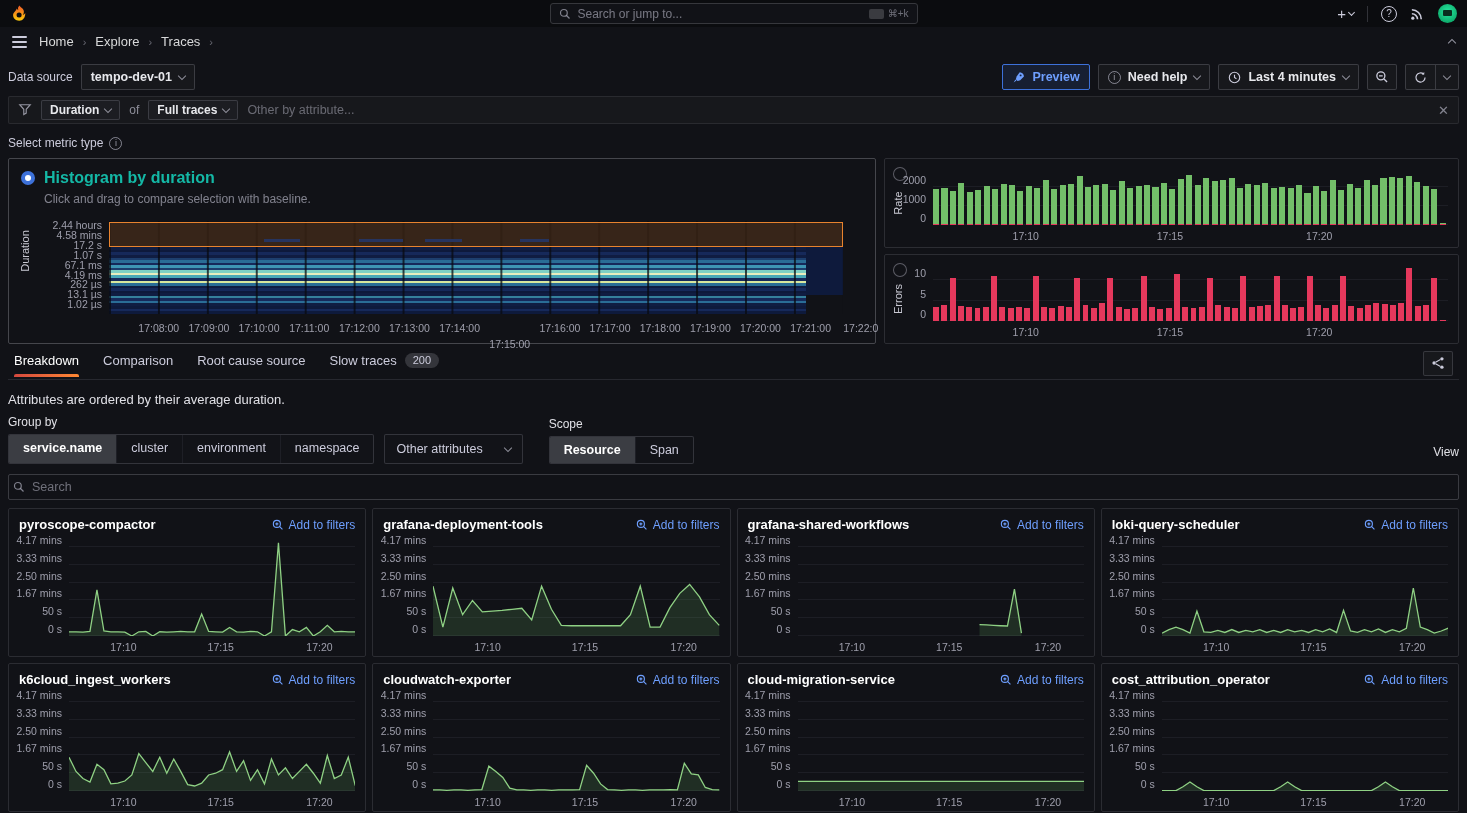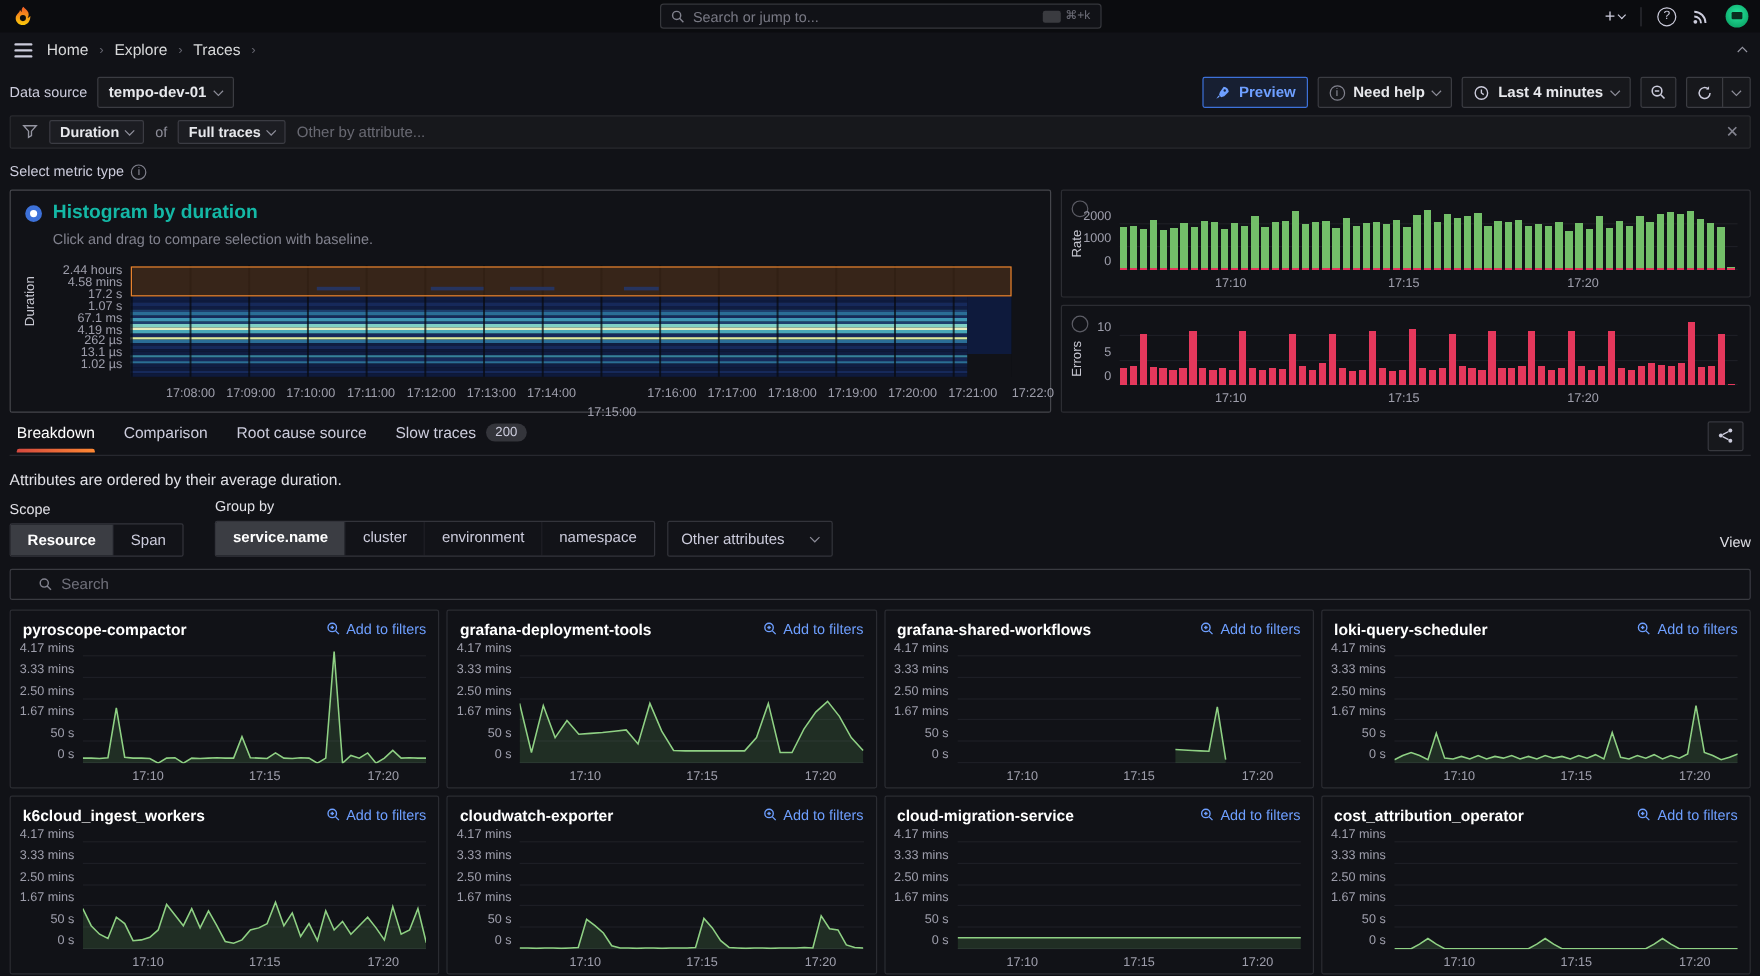--- a/index.html
+++ b/index.html
@@ -105,27 +105,27 @@
   .btngroup { display:inline-flex; border:1px solid rgba(204,204,220,.18); border-radius:2px; overflow:hidden; background:#121318; }
   .btngroup .opt { padding:6px 14px; font-size:12.5px; color:#ccccdc; cursor:pointer; }
   .btngroup .opt + .opt { border-left:1px solid rgba(204,204,220,.07); }
   .btngroup .opt.sel { background:#3b3d43; color:#fff; font-weight:600; }
   .other-attrs { height:30px; align-self:flex-end; display:inline-flex; align-items:center; gap:22px; padding:0 11px;
     border:1px solid rgba(204,204,220,.18); border-radius:2px; background:#121318; font-size:12.5px; cursor:pointer; }
   .view-block { margin-left:auto; }
 
   
   .searchrow { margin:10px 8px 0; height:26px; border:1px solid rgba(204,204,220,.22); border-radius:2px;
-    display:flex; align-items:center; gap:7px; padding:0 23px; }
+    display:flex; align-items:center; gap:7px; padding:0 4px; }
   .searchrow .ph { color:rgba(204,204,220,.5); font-size:12.5px; }
 
   
   .grid { margin:8px 8px 0; display:grid; grid-template-columns:repeat(4,1fr); gap:6px; }
   .svc-panel { height:149px; border:1px solid #2b2c32; border-radius:2px; background:#111217; display:flex; flex-direction:column; }
-  .svc-head { display:flex; align-items:flex-start; padding:8px 10px 0; }
+  .svc-head { display:flex; align-items:center; padding:8px 10px 0; }
   .svc-title { font-size:13px; font-weight:700; color:#fff; }
   .svc-link { margin-left:auto; display:flex; align-items:center; gap:5px; color:#6e9fff; font-size:12px; font-weight:500; cursor:pointer; }
   .svc-chart { flex:1; position:relative; margin:2px 4px 2px 2px; }
   .svc-plot { left:58px; right:6px; top:6px; bottom:18px; }
 </style>
 </head>
 <body>
 
 <nav class="topnav">
   <svg class="logo" viewBox="0 0 24 24">
@@ -569,41 +569,41 @@
         <circle cx="3.5" cy="8" r="1.9" fill="#ccccdc"></circle>
         <circle cx="12.5" cy="12.8" r="1.9" fill="#ccccdc"></circle>
       <path d="M5.2 7.1l5.6-3M5.2 8.9l5.6 3" stroke="#ccccdc" stroke-width="1.3"></path>
     </svg>
   </span>
 </div>
 
 <div class="note">Attributes are ordered by their average duration.</div>
 
 <div class="controls">
-  <div class="ctl-block">
-    <div class="lbl">Scope</div>
-    <span class="btngroup" id="scope-group">
-        <span class="opt sel">Resource</span>
-        <span class="opt">Span</span>
-      </span>
-  </div>
   <div class="ctl-block" style="display:flex;flex-direction:column;">
     <div class="lbl">Group by</div>
     <div style="display:flex;gap:10px;">
       <span class="btngroup" id="groupby-group">
           <span class="opt sel">service.name</span>
           <span class="opt">cluster</span>
           <span class="opt">environment</span>
           <span class="opt">namespace</span>
         </span>
       <span class="other-attrs">
         <span>Other attributes</span>
           <span class="chev dim"></span>
       </span>
     </div>
+  </div>
+  <div class="ctl-block">
+    <div class="lbl">Scope</div>
+    <span class="btngroup" id="scope-group">
+        <span class="opt sel">Resource</span>
+        <span class="opt">Span</span>
+      </span>
   </div>
   <div class="ctl-block view-block">
     <div class="lbl">View</div>
   </div>
 </div>
 
 <div class="searchrow">
   <svg width="12" height="12" viewBox="0 0 16 16">
     <circle cx="6.5" cy="6.5" r="4.5" fill="none" stroke="rgba(204,204,220,.6)" stroke-width="1.6"></circle>
     <path d="M10 10l4 4" stroke="rgba(204,204,220,.6)" stroke-width="1.6"></path>

